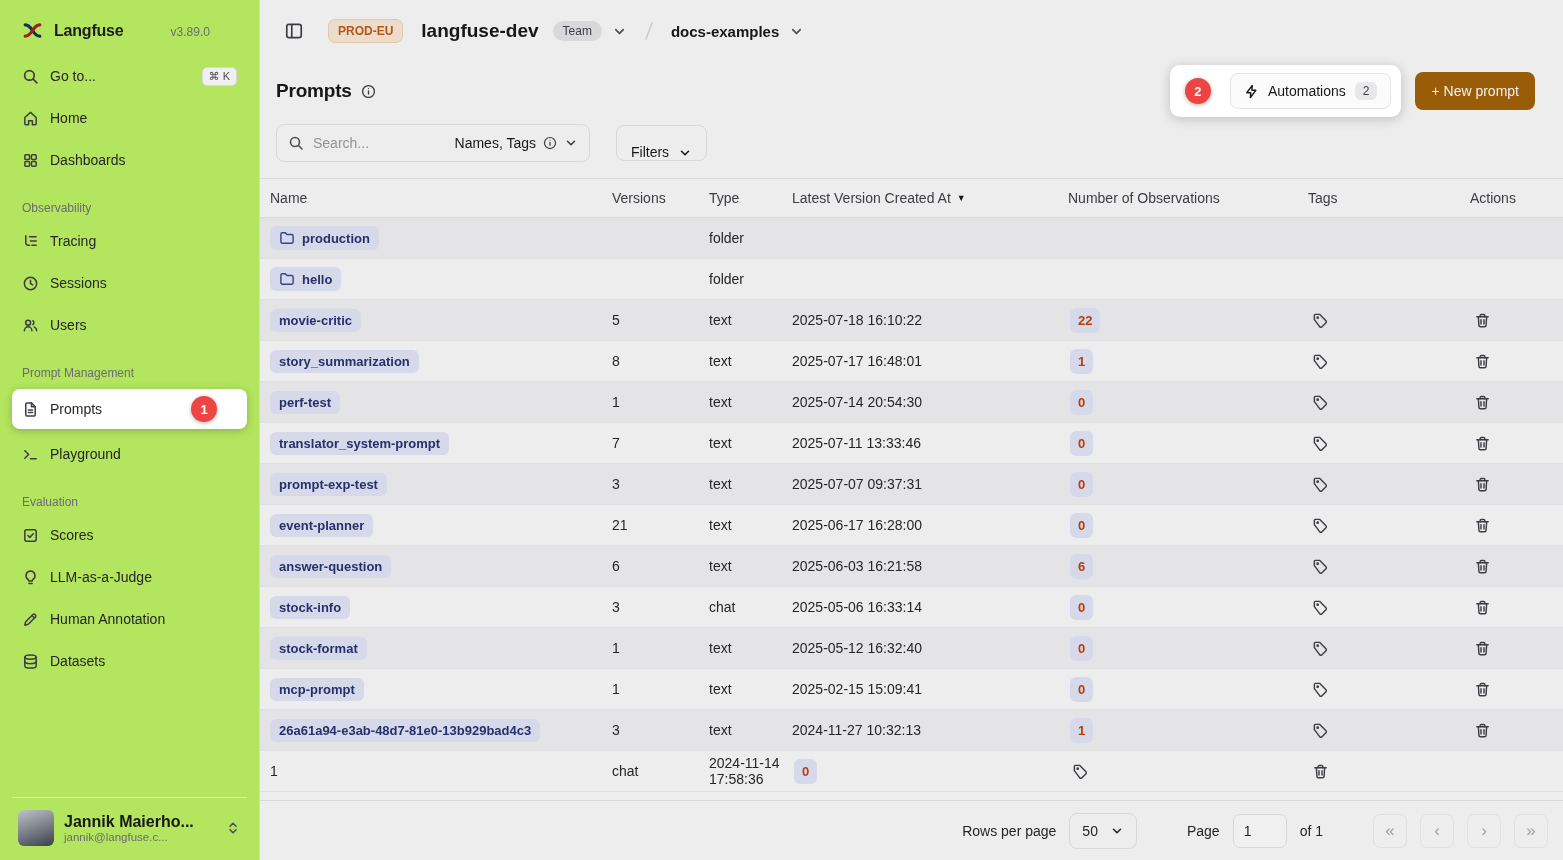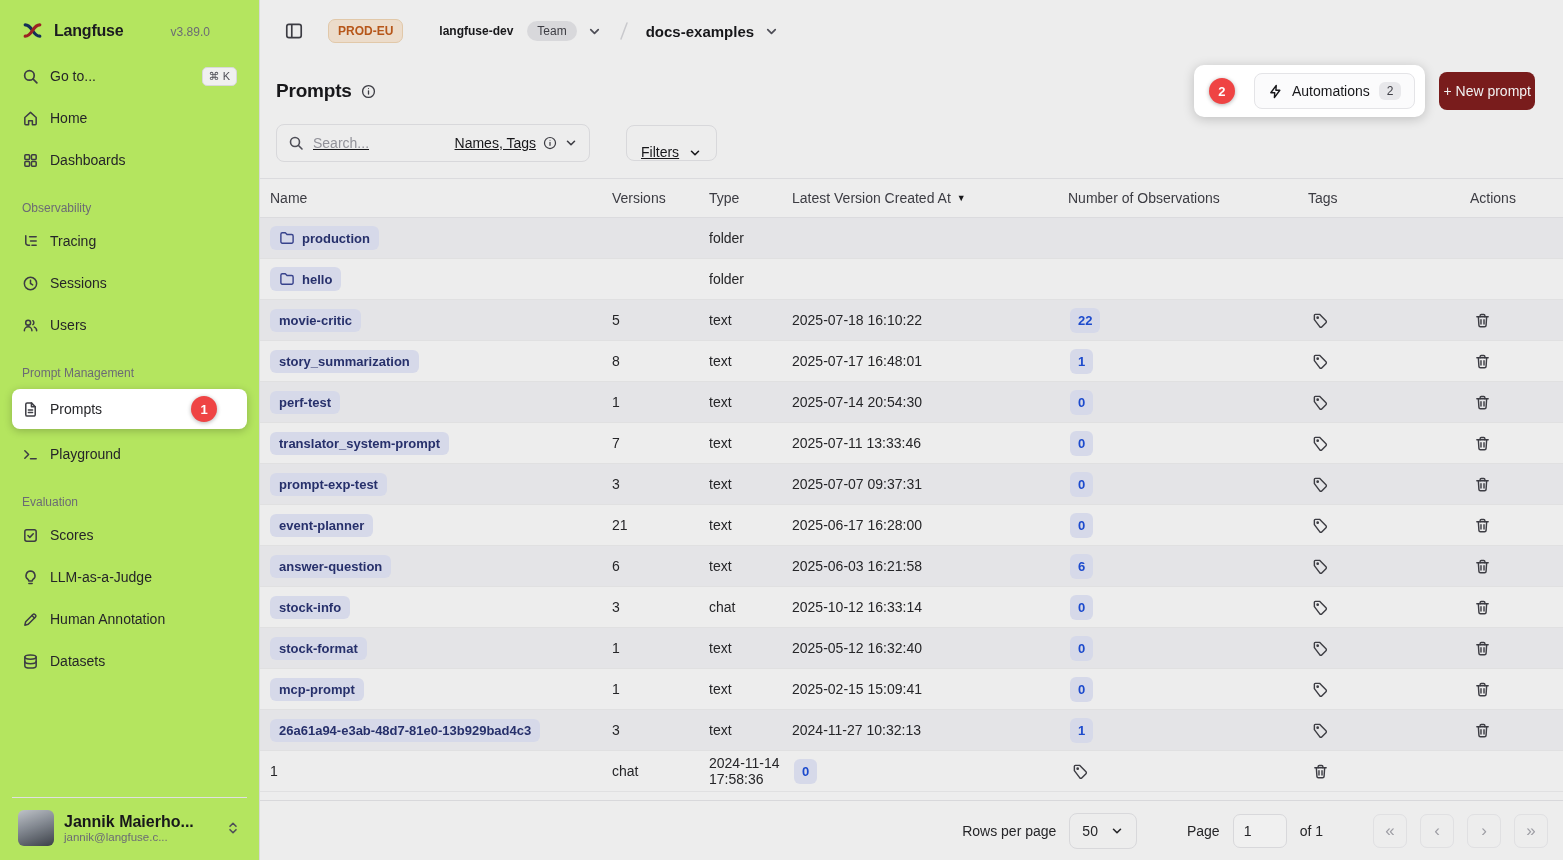--- a/index.html
+++ b/index.html
@@ -42,43 +42,43 @@
   .user-email { font-size:11.5px; color:#71717a; white-space:nowrap; }
   .user-row svg { margin-left:auto; color:#52525b; }
 
   
   .main { flex:1; min-width:0; display:flex; flex-direction:column; background:#fafafa; }
 
   .topbar { height:62px; display:flex; align-items:center; gap:10px; padding:0 28px 0 20px; }
   .icon-btn { color:#3f3f46; padding:4px; display:flex; }
   .env-badge { font-size:12px; font-weight:700; color:#c05a1a; background:#f9e8d6;
                border:1px solid #eed3b2; padding:4px 9px; border-radius:7px; margin-left:10px; cursor:pointer; }
-  .org-name { font-size:12px; font-weight:600; margin-left:26px; }
+  .org-name { font-size:19px; font-weight:600; margin-left:8px; }
   .team-badge { font-size:12px; background:#e4e4e7; color:#3f3f46; padding:3px 10px;
                 border-radius:999px; margin-left:4px;text-align:right; }
   .chev { color:#52525b; }
   .crumb-sep { margin:0 4px; }
   .project-name { font-size:15px; font-weight:600; }
 
   .page-head { display:flex; align-items:center; padding:10px 28px 10px 16px; height:58px; }
   .page-title { font-size:19px; font-weight:700; letter-spacing:-0.2px; }
   .title-info { margin-left:9px; color:#3f3f46; cursor:pointer; }
   .spacer { flex:1; }
   .spotlight-box { position:relative; z-index:60; display:flex; align-items:center; gap:19px;
                    background:#fff; border-radius:10px; padding:8px 10px 8px 15px;
                    box-shadow:0 2px 12px rgba(0,0,0,0.2); margin-right:14px; }
   .automations-btn { display:flex; align-items:center; gap:9px; height:36px; padding:0 13px;
                      background:#fbfbfc; border:1px solid #e4e4e7; border-radius:8px;
                      font-size:14px; font-weight:500; color:#18181b; }
   .count-pill { background:#e8e8eb; border-radius:6px; font-size:12px; padding:2px 8px;
                 color:#3f3f46; font-weight:500; }
-  .primary-btn { height:38px; padding:0 4px; background:#7f1d1d; color:#fff;
+  .primary-btn { height:38px; padding:0 16px; background:#a16207; color:#fff;
                  border-radius:8px; font-size:14px; font-weight:500; }
 
-  .toolbar { display:flex; align-items:center; gap:36px; padding:4px 28px 16px 16px;text-decoration:underline; }
+  .toolbar { display:flex; align-items:center; gap:26px; padding:4px 28px 16px 16px; }
   .search-box { display:flex; align-items:center; gap:9px; width:314px; height:38px;
                 border:1px solid #e4e4e7; border-radius:8px; padding:0 11px; color:#52525b; cursor:text; }
   .placeholder { color:#9a9aa2; font-size:14px; }
   .scope { margin-left:auto; display:flex; align-items:center; gap:7px; font-size:14px;
            font-weight:500; color:#18181b; cursor:pointer; }
   .scope svg { color:#3f3f46; }
   .filters-btn { display:flex; align-items:flex-end; gap:9px; height:36px; padding:0 14px;
                  border:1px solid #e4e4e7; border-radius:8px; font-size:14px; font-weight:500; }
 
   
@@ -86,21 +86,21 @@
                   align-items:center; padding-left:10px; }
   .thead { height:40px; color:#3f3f46; font-weight:500; font-size:14px;
            border-top:1px solid #e7e7ea; border-bottom:1px solid #e7e7ea; }
   .thead .cell { display:flex; align-items:center; gap:6px; }
   .sort-arrow { font-size:9px; color:#18181b; }
   .trow { height:41px; border-bottom:1px solid #ececee; font-size:14px; color:#27272a; }
   .trow.alt { background:#f1f1f4; }
   .name-badge { display:inline-flex; align-items:center; gap:7px; background:#e2e5f6; color:#283271;
                 font-weight:700; font-size:13px; padding:4px 9px; border-radius:6px; cursor:pointer; }
   .name-badge svg { color:#3a4694; }
-  .obs-badge { display:inline-block; background:#e2e5f6; color:#1d4ed8; font-weight:700;
+  .obs-badge { display:inline-block; background:#e2e5f6; color:#c2410c; font-weight:700;
                font-size:13px; padding:5px 8px; border-radius:6px; min-width:22px; text-align:center; }
   .ghost-btn { padding:4px; color:#3f3f46; display:inline-flex; }
   .c-obs { padding-left:2px; }
 
   
   .pagefoot { margin-top:auto; height:60px; border-top:1px solid #e4e4e7; display:flex;
               align-items:center; justify-content:flex-end; padding:0 15px; gap:13px;
               font-size:14px; color:#27272a; }
   .select { display:flex; align-items:center; gap:12px; height:36px; padding:0 12px;
             border:1px solid #e4e4e7; border-radius:8px; cursor:pointer; }
@@ -621,21 +621,21 @@
   </div>
           <div class="trow">
     <div class="cell c-name">
       <span class="name-badge">
 
         <span class="nm">stock-info</span>
       </span>
     </div>
     <div class="cell c-ver">3</div>
     <div class="cell c-type">chat</div>
-    <div class="cell c-date">2025-10-12 16:33:14</div>
+    <div class="cell c-date">2025-05-06 16:33:14</div>
     <div class="cell c-obs">
       <span class="obs-badge">0</span>
     </div>
     <div class="cell c-tags">
       <button class="ghost-btn">
         <svg width="17" height="17" viewBox="0 0 18 18" fill="none" stroke="currentColor" stroke-width="1.5" stroke-linejoin="round">
                   <path d="M2.5 8V3.5a1 1 0 0 1 1-1H8l6.8 6.8a1.4 1.4 0 0 1 0 2l-4.5 4.5a1.4 1.4 0 0 1-2 0L2.5 8z"></path>
                   <circle cx="6" cy="6" r="0.7" fill="currentColor"></circle>
                 </svg>
       </button>

